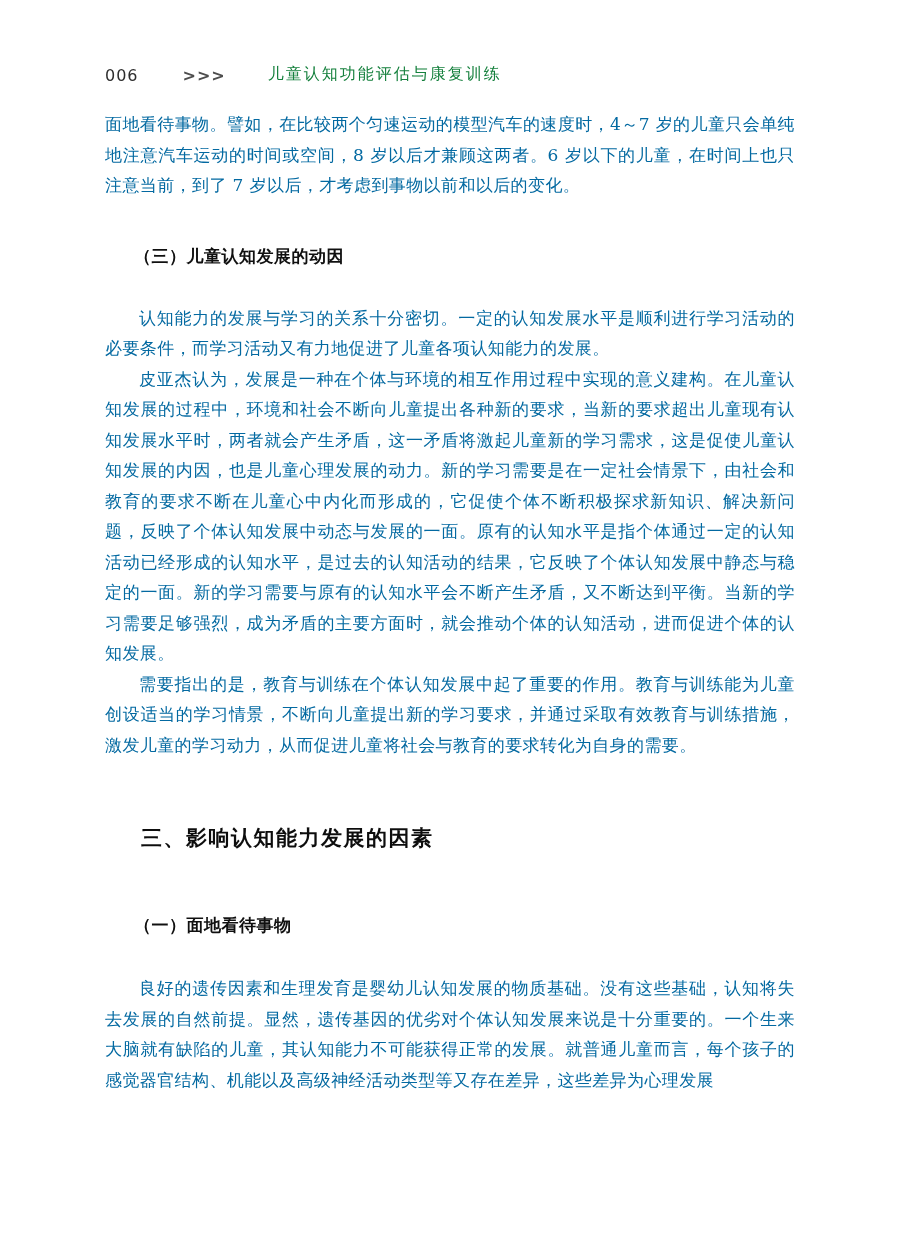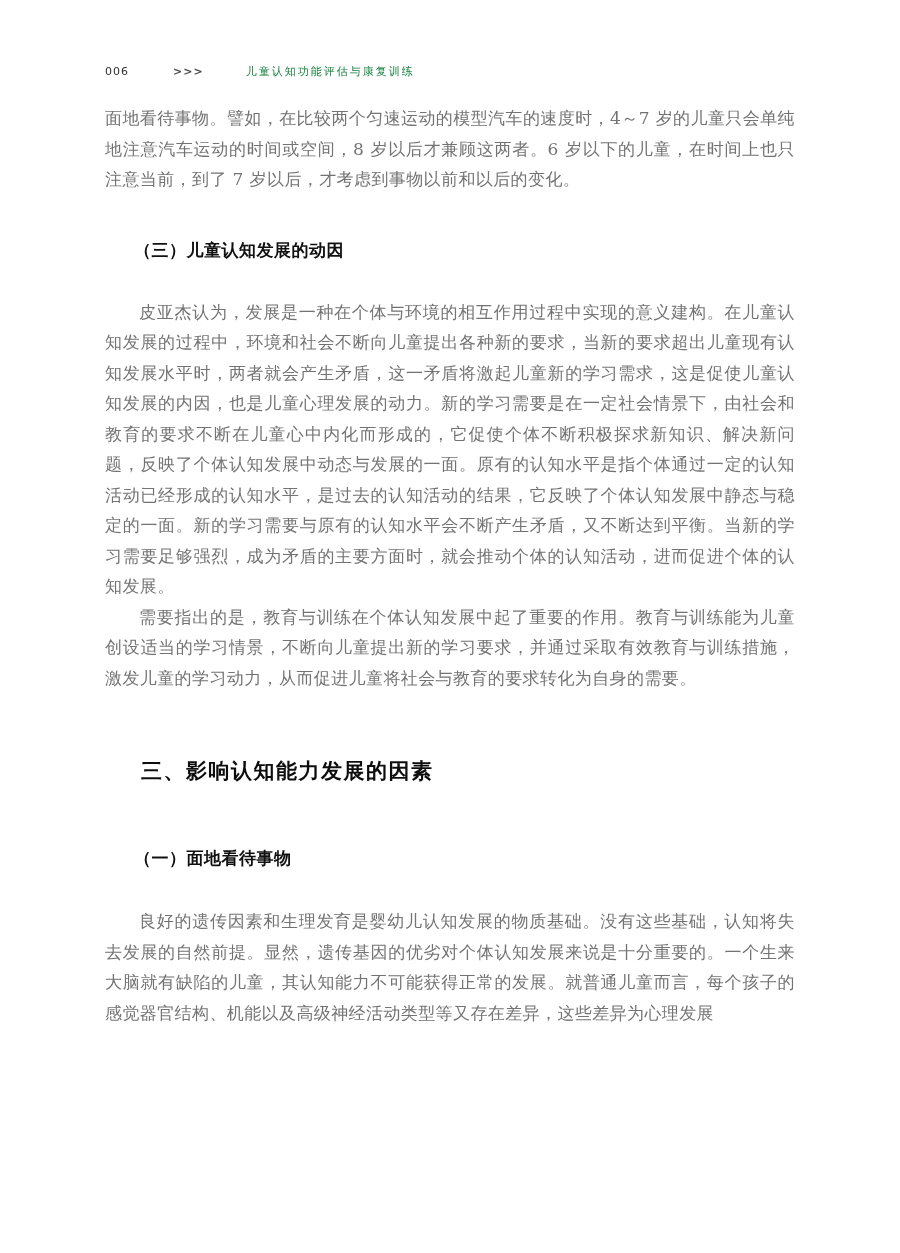--- a/index.html
+++ b/index.html
@@ -14,23 +14,23 @@
     box-sizing: border-box;
     background: #ffffff;
     padding: 64px 105px 60px 105px;
     font-family: "DejaVu Serif", serif;
     color: #1c1c1c;
     overflow: hidden;
   }
   
   .page-header {
     display: flex;
-    align-items: center;
+    align-items: flex-end;
     font-family: "DejaVu Sans", sans-serif;
-    font-size: 11px;
+    font-size: 16px;
     color: #2e2e2e;
     margin-bottom: 24px;
   }
   .page-header .page-num {
     letter-spacing: 1px;
     font-weight: 500;
   }
   .page-header .chevrons {
     margin-left: 44px;
     color: #4d4d4d;
@@ -43,21 +43,21 @@
     color: #15803d;
   }
   
   .para {
     margin: 0;
     font-size: 17px;
     line-height: 30.5px;
     text-align: justify;
     text-indent: 2em;
     letter-spacing: 0.4px;
-    color: #737373;
+    color: #0369a1;
   }
   .para.no-indent { text-indent: 0; }
 
   .sub-heading {
     font-family: "DejaVu Sans", sans-serif;
     font-size: 17px;
     font-weight: bold;
     color: #101010;
     letter-spacing: 0.5px;
     margin: 44px 0 35px 29px;
@@ -84,20 +84,21 @@
     <span class="chevrons">&gt;&gt;&gt;</span>
     <span class="running-title">儿童认知功能评估与康复训练</span>
   </header>
 
   <main>
 
     <p class="para no-indent">面地看待事物。譬如，在比较两个匀速运动的模型汽车的速度时，4～7 岁的儿童只会单纯地注意汽车运动的时间或空间，8 岁以后才兼顾这两者。6 岁以下的儿童，在时间上也只注意当前，到了 7 岁以后，才考虑到事物以前和以后的变化。</p>
 
     <h3 class="sub-heading">（三）儿童认知发展的动因</h3>
 
+    <p class="para">认知能力的发展与学习的关系十分密切。一定的认知发展水平是顺利进行学习活动的必要条件，而学习活动又有力地促进了儿童各项认知能力的发展。</p>
     <p class="para">皮亚杰认为，发展是一种在个体与环境的相互作用过程中实现的意义建构。在儿童认知发展的过程中，环境和社会不断向儿童提出各种新的要求，当新的要求超出儿童现有认知发展水平时，两者就会产生矛盾，这一矛盾将激起儿童新的学习需求，这是促使儿童认知发展的内因，也是儿童心理发展的动力。新的学习需要是在一定社会情景下，由社会和教育的要求不断在儿童心中内化而形成的，它促使个体不断积极探求新知识、解决新问题，反映了个体认知发展中动态与发展的一面。原有的认知水平是指个体通过一定的认知活动已经形成的认知水平，是过去的认知活动的结果，它反映了个体认知发展中静态与稳定的一面。新的学习需要与原有的认知水平会不断产生矛盾，又不断达到平衡。当新的学习需要足够强烈，成为矛盾的主要方面时，就会推动个体的认知活动，进而促进个体的认知发展。</p>
     <p class="para">需要指出的是，教育与训练在个体认知发展中起了重要的作用。教育与训练能为儿童创设适当的学习情景，不断向儿童提出新的学习要求，并通过采取有效教育与训练措施，激发儿童的学习动力，从而促进儿童将社会与教育的要求转化为自身的需要。</p>
 
     <h2 class="section-heading">三、影响认知能力发展的因素</h2>
 
 
     <h3 class="sub-heading second">（一）面地看待事物</h3>
 
     <p class="para">良好的遗传因素和生理发育是婴幼儿认知发展的物质基础。没有这些基础，认知将失去发展的自然前提。显然，遗传基因的优劣对个体认知发展来说是十分重要的。一个生来大脑就有缺陷的儿童，其认知能力不可能获得正常的发展。就普通儿童而言，每个孩子的感觉器官结构、机能以及高级神经活动类型等又存在差异，这些差异为心理发展</p>
 

